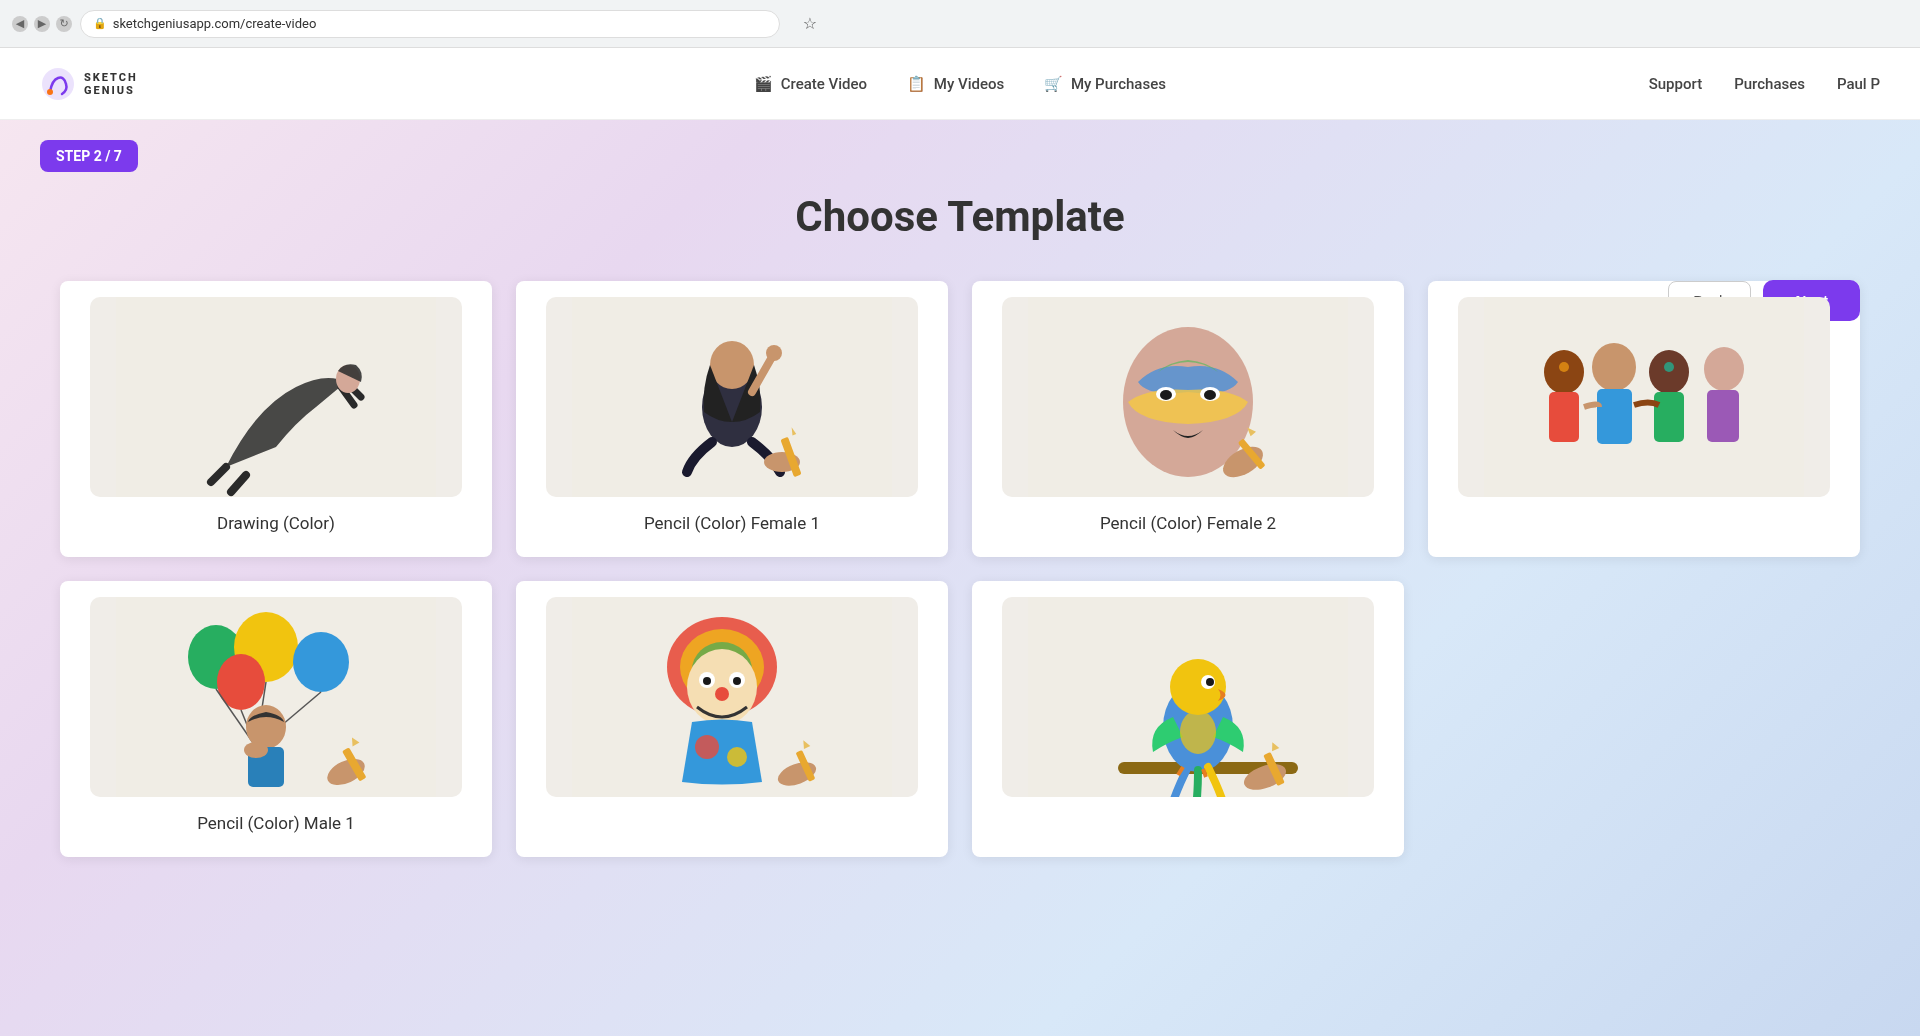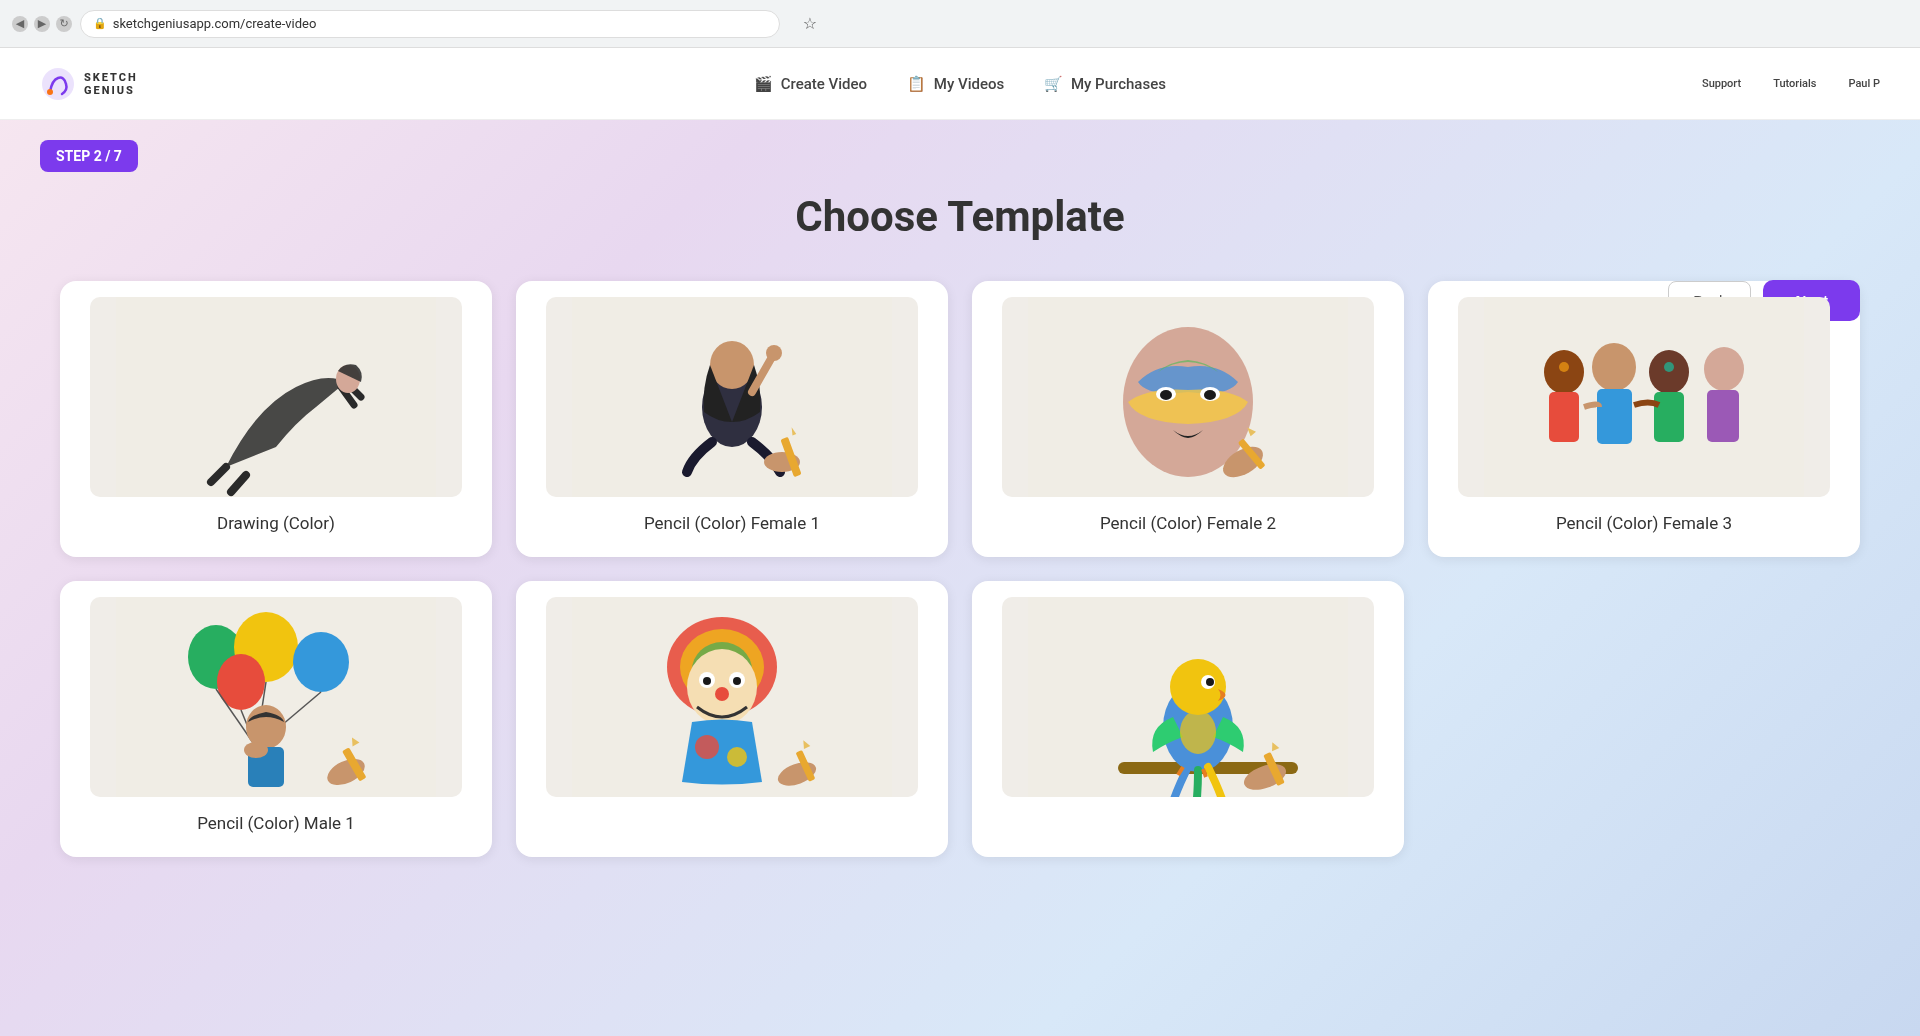--- a/index.html
+++ b/index.html
@@ -94,21 +94,21 @@
       text-decoration: none;
       font-weight: 500;
     }
     .nav-right {
       margin-left: auto;
       display: flex;
       align-items: center;
       gap: 32px;
     }
     .nav-right-link {
-      font-size: 11px;
+      font-size: 15px;
       color: #444;
       cursor: pointer;
       font-weight: 500;
     }
 
     
     .main-content {
       padding: 20px 40px 40px;
       max-width: 1920px;
     }
@@ -168,21 +168,21 @@
     
     .template-grid {
       display: grid;
       grid-template-columns: repeat(4, 1fr);
       gap: 24px;
       padding: 0 20px;
     }
 
     .template-card {
       background: white;
-      border-radius: 16px;
+      border-radius: 8px;
       overflow: hidden;
       box-shadow: 0 2px 12px rgba(0,0,0,0.08);
       cursor: pointer;
       transition: box-shadow 0.2s;
       padding: 16px 30px 24px;
     }
 
     .template-image-area {
       width: 100%;
       height: 200px;
@@ -250,21 +250,21 @@
       <span>My Videos</span>
     </a>
     <a class="nav-link">
       <span>🛒</span>
       <span>My Purchases</span>
     </a>
   </div>
 
   <div class="nav-right">
     <span class="nav-right-link">Support</span>
-    <span class="nav-right-link">Tutorials</span>
+    <span class="nav-right-link">Purchases</span>
     <span class="nav-right-link">Paul P</span>
   </div>
 </nav>
 
 <div class="main-content" style="position:relative;">
   <span class="step-badge">STEP 2 / 7</span>
 
   <h1 class="page-title">Choose Template</h1>
 
   
@@ -382,21 +382,20 @@
             <rect x="193" y="73" width="32" height="52" rx="5" fill="#9b59b6"></rect>
 
             <circle cx="50" cy="50" r="5" fill="#f39c12" opacity="0.7"></circle>
             <circle cx="155" cy="50" r="5" fill="#1abc9c" opacity="0.7"></circle>
 
             <path d="M70 90 Q85 85 85 90" stroke="#c8956c" stroke-width="6" fill="none"></path>
             <path d="M120 88 Q135 83 145 88" stroke="#8B4513" stroke-width="6" fill="none"></path>
           </g>
         </svg>
       </div>
-      <div class="template-name">Pencil (Color) Female 3</div>
     </div>
 
     <div class="template-card">
       <div class="template-image-area">
         <svg viewBox="0 0 320 200" class="template-svg">
           <rect width="320" height="200" fill="#f0ede5"></rect>
 
           <g transform="translate(40,10)">
 
             <ellipse cx="60" cy="50" rx="28" ry="32" fill="#27ae60"></ellipse>

